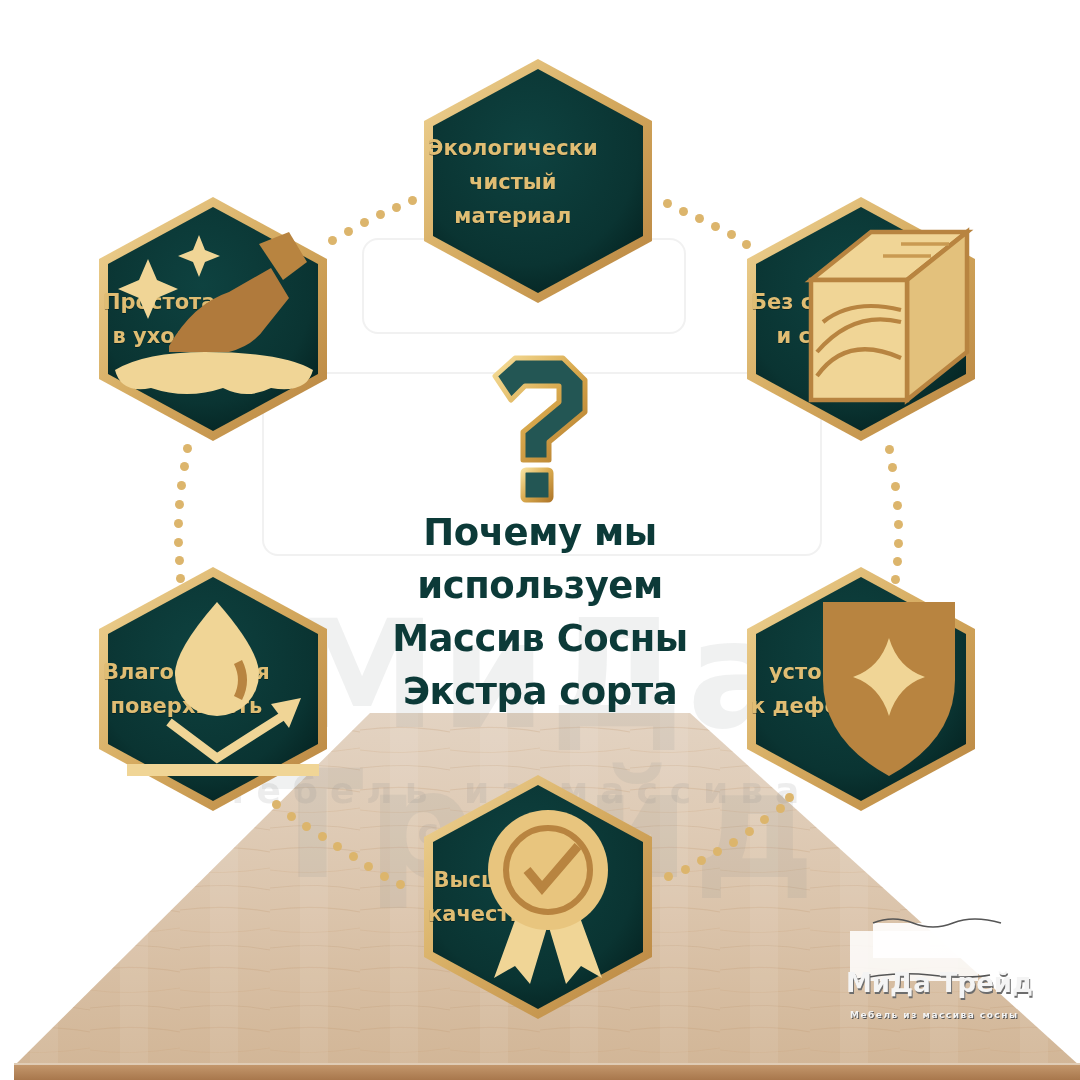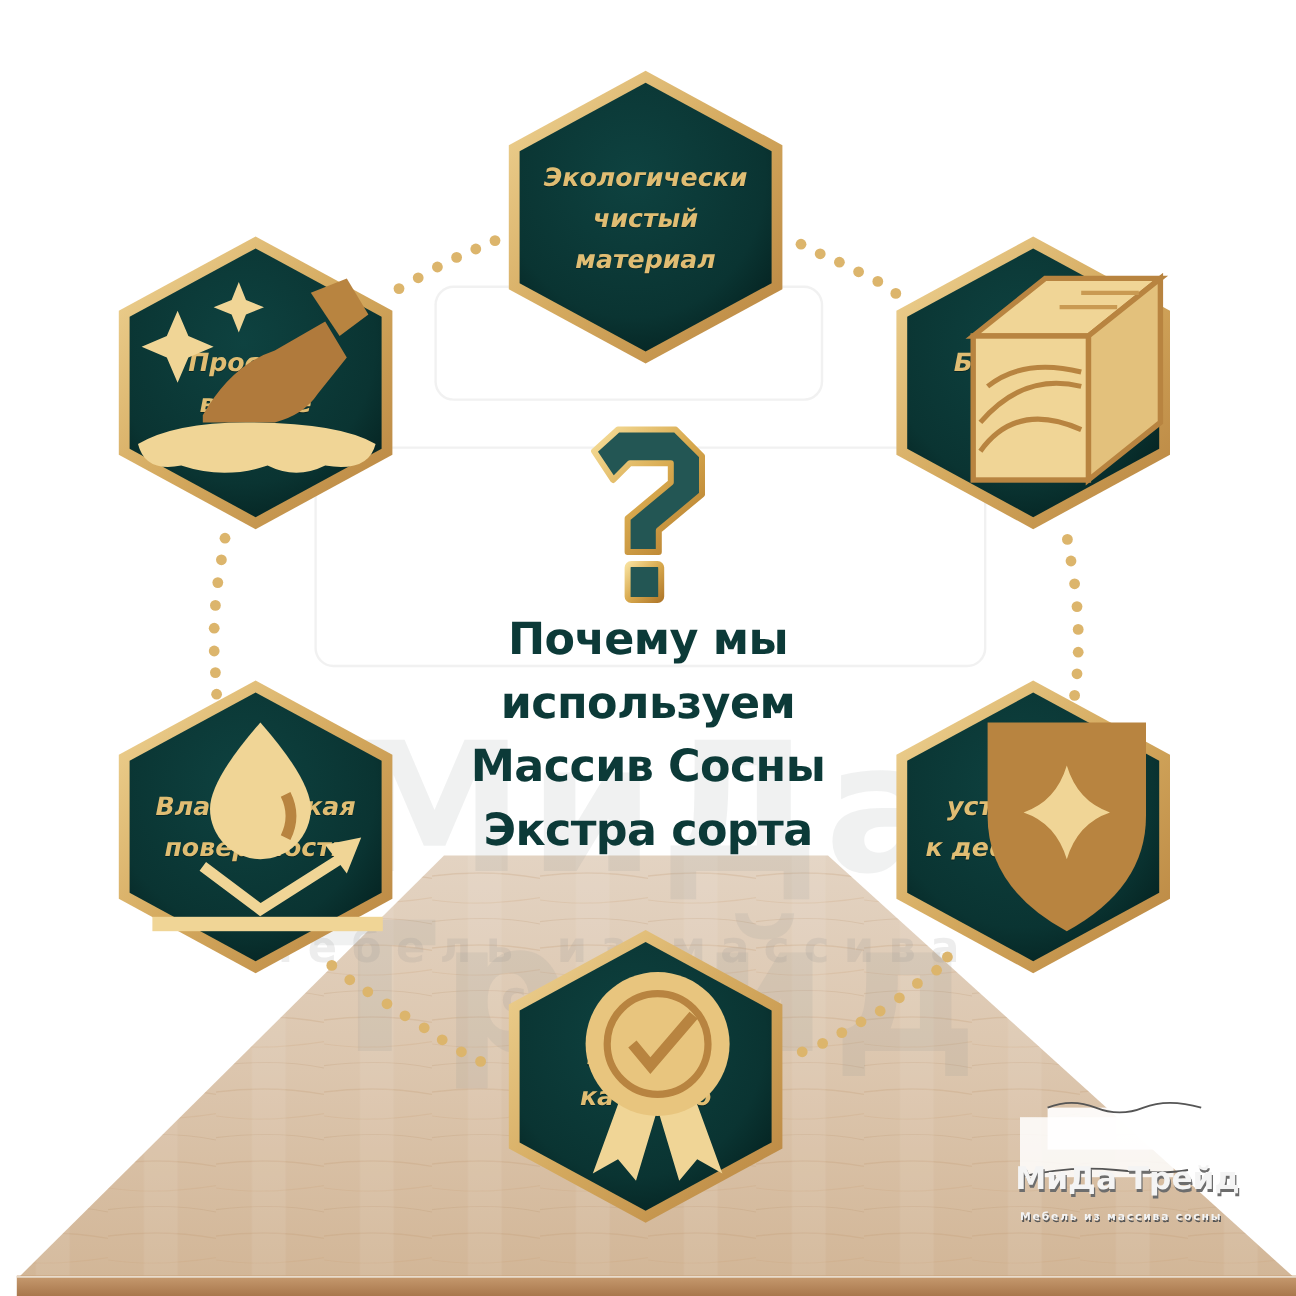--- a/index.html
+++ b/index.html
@@ -30,21 +30,21 @@
       position: absolute; border: 2px solid rgba(200,200,200,0.25); border-radius: 16px;
     }
 
     
     .hex {
       position: absolute; width: 240px; height: 252px;
     }
     .hex svg { position: absolute; left: 0; top: 0; width: 240px; height: 252px; }
     .hex-content {
       position: absolute; left: 10px; right: 10px; top: 0; bottom: 0;
-      display: flex; flex-direction: column; align-items: center; justify-content: center; font-style: italic;
+      display: flex; flex-direction: column; align-items: flex-start; justify-content: center;
     }
     .hex-label {
       font-family: "DejaVu Sans", sans-serif; font-weight: 700;
       font-size: 21px; line-height: 34px; text-align: center;
       color: #e0bd73;
       text-shadow: 0 1px 0 rgba(0,0,0,0.35);
       white-space: pre-line;
     }
     .hex-icon { width: 80px; height: 62px; margin-bottom: 6px; }
 

